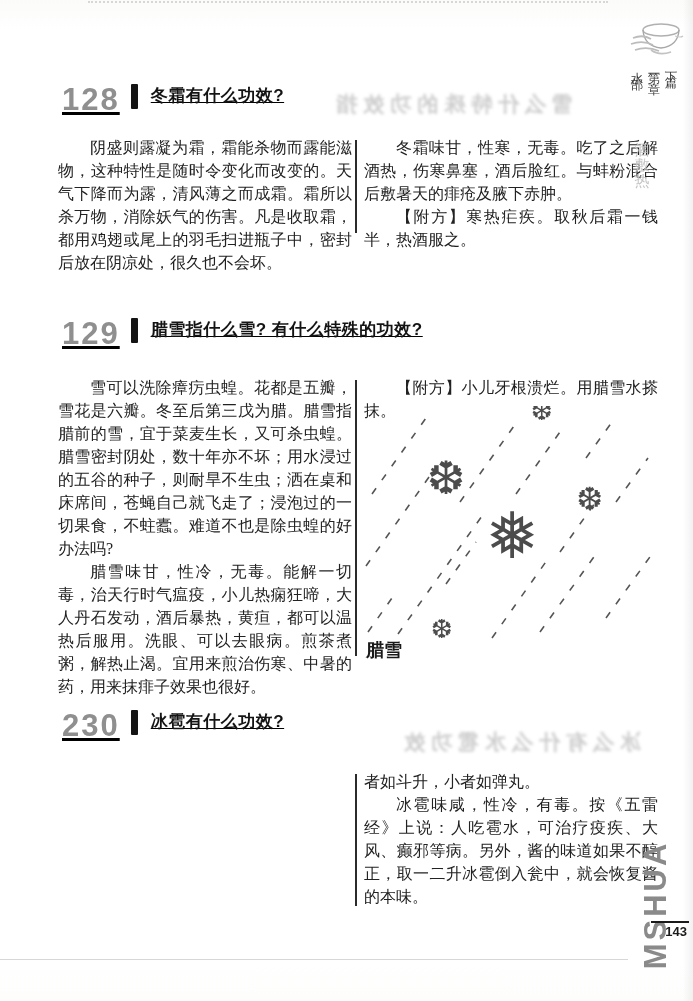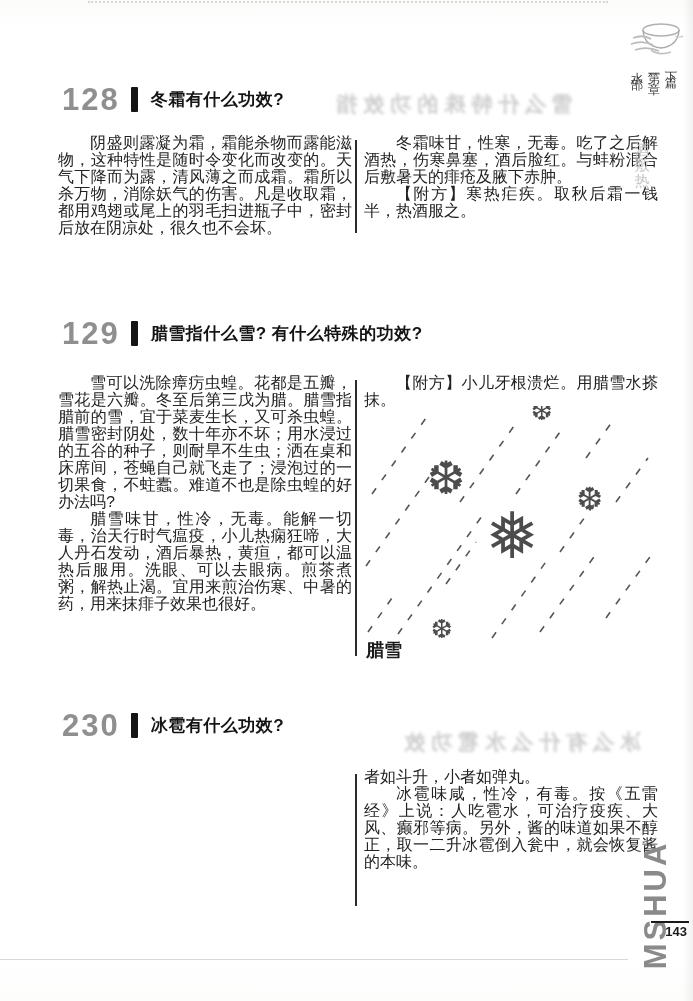--- a/index.html
+++ b/index.html
@@ -10,22 +10,23 @@
     position: relative;
     overflow: hidden;
   }
   .page {
     position: absolute; inset: 0;
     background: linear-gradient(180deg, #fbfbfa 0%, #ffffff 3%, #ffffff 96%, #fdfdfc 100%);
   }
   
   .sec-heading {
     position: absolute;
-    display: flex; align-items: center;
+    display: flex; 
     white-space: nowrap;
+    text-decoration: underline;
   }
   .sec-num {
     font-family: "Liberation Sans", sans-serif;
     font-weight: bold;
     font-size: 31px;
     color: #8f8f8f;
     letter-spacing: 2px;
     line-height: 1;
   }
   .sec-bar {
@@ -39,24 +40,23 @@
     font-weight: bold;
     font-size: 17px;
     color: #141414;
     letter-spacing: 0.5px;
   }
   
   .col {
     position: absolute;
     width: 294px;
     font-size: 16px;
-    line-height: 17px;
+    line-height: 23px;
     color: #222222;
     text-align: justify;
-    font-family: Liberation Mono, monospace;
   }
   .col p { text-indent: 2em; margin: 0; }
   .col p.no-indent { text-indent: 0; }
   .divider {
     position: absolute;
     width: 1.5px;
     background: #2b2b2b;
   }
   
   .figure {

